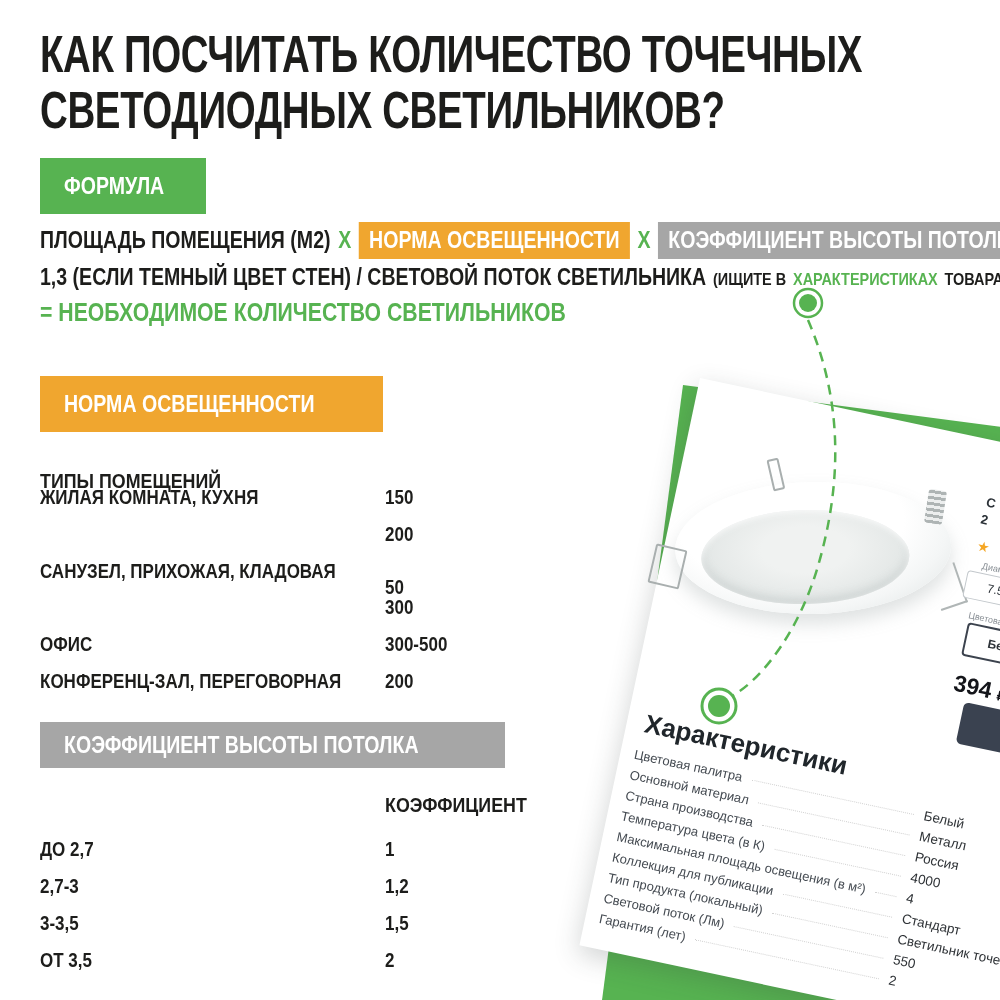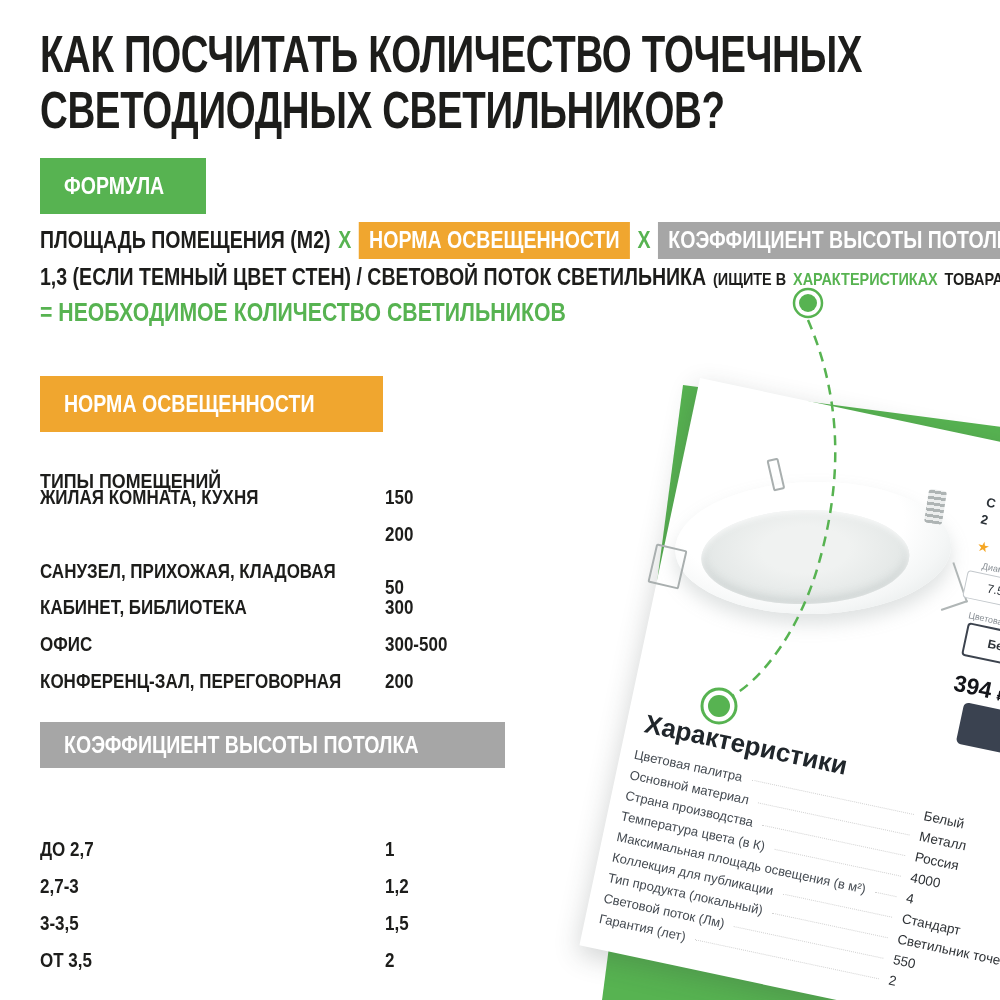--- a/index.html
+++ b/index.html
@@ -201,31 +201,32 @@
   </div>
 
   <div class="th" style="left:40px;top:440px;margin-top:29px;">
     <span class="cond">ТИПЫ ПОМЕЩЕНИЙ</span></div>
 
   <div class="tr-label" style="top:486px;"><span class="cond">ЖИЛАЯ КОМНАТА, КУХНЯ</span></div>
   <div class="tr-value" style="top:486px;"><span class="cond">150</span></div>
   <div class="tr-value" style="top:523px;"><span class="cond">200</span></div>
   <div class="tr-label" style="top:560px;"><span class="cond">САНУЗЕЛ, ПРИХОЖАЯ, КЛАДОВАЯ</span></div>
   <div class="tr-value" style="top:560px;margin-top:16px;"><span class="cond">50</span></div>
-  <div class="tr-label" style="top:596px;"><span class="cond">КАБИНЕТ, БИБЛИОТЕКА</span></div>
   <div class="tr-value" style="top:596px;"><span class="cond">300</span></div>
   <div class="tr-label" style="top:633px;"><span class="cond">ОФИС</span></div>
   <div class="tr-value" style="top:633px;"><span class="cond">300-500</span></div>
   <div class="tr-label" style="top:670px;"><span class="cond">КОНФЕРЕНЦ-ЗАЛ, ПЕРЕГОВОРНАЯ</span></div>
   <div class="tr-value" style="top:670px;"><span class="cond">200</span></div>
 
   <div class="badge" id="badge-coeff">
     <span class="cond">КОЭФФИЦИЕНТ ВЫСОТЫ ПОТОЛКА</span>
   </div>
 
+  <div class="th" style="left:385px;top:793px;">
+    <span class="cond">КОЭФФИЦИЕНТ</span></div>
 
   <div class="tr-label" style="top:838px;"><span class="cond">ДО 2,7</span></div>
   <div class="tr-value" style="top:838px;"><span class="cond">1</span></div>
   <div class="tr-label" style="top:875px;"><span class="cond">2,7-3</span></div>
   <div class="tr-value" style="top:875px;"><span class="cond">1,2</span></div>
   <div class="tr-label" style="top:912px;"><span class="cond">3-3,5</span></div>
   <div class="tr-value" style="top:912px;"><span class="cond">1,5</span></div>
   <div class="tr-label" style="top:949px;"><span class="cond">ОТ 3,5</span></div>
   <div class="tr-value" style="top:949px;"><span class="cond">2</span></div>
 

